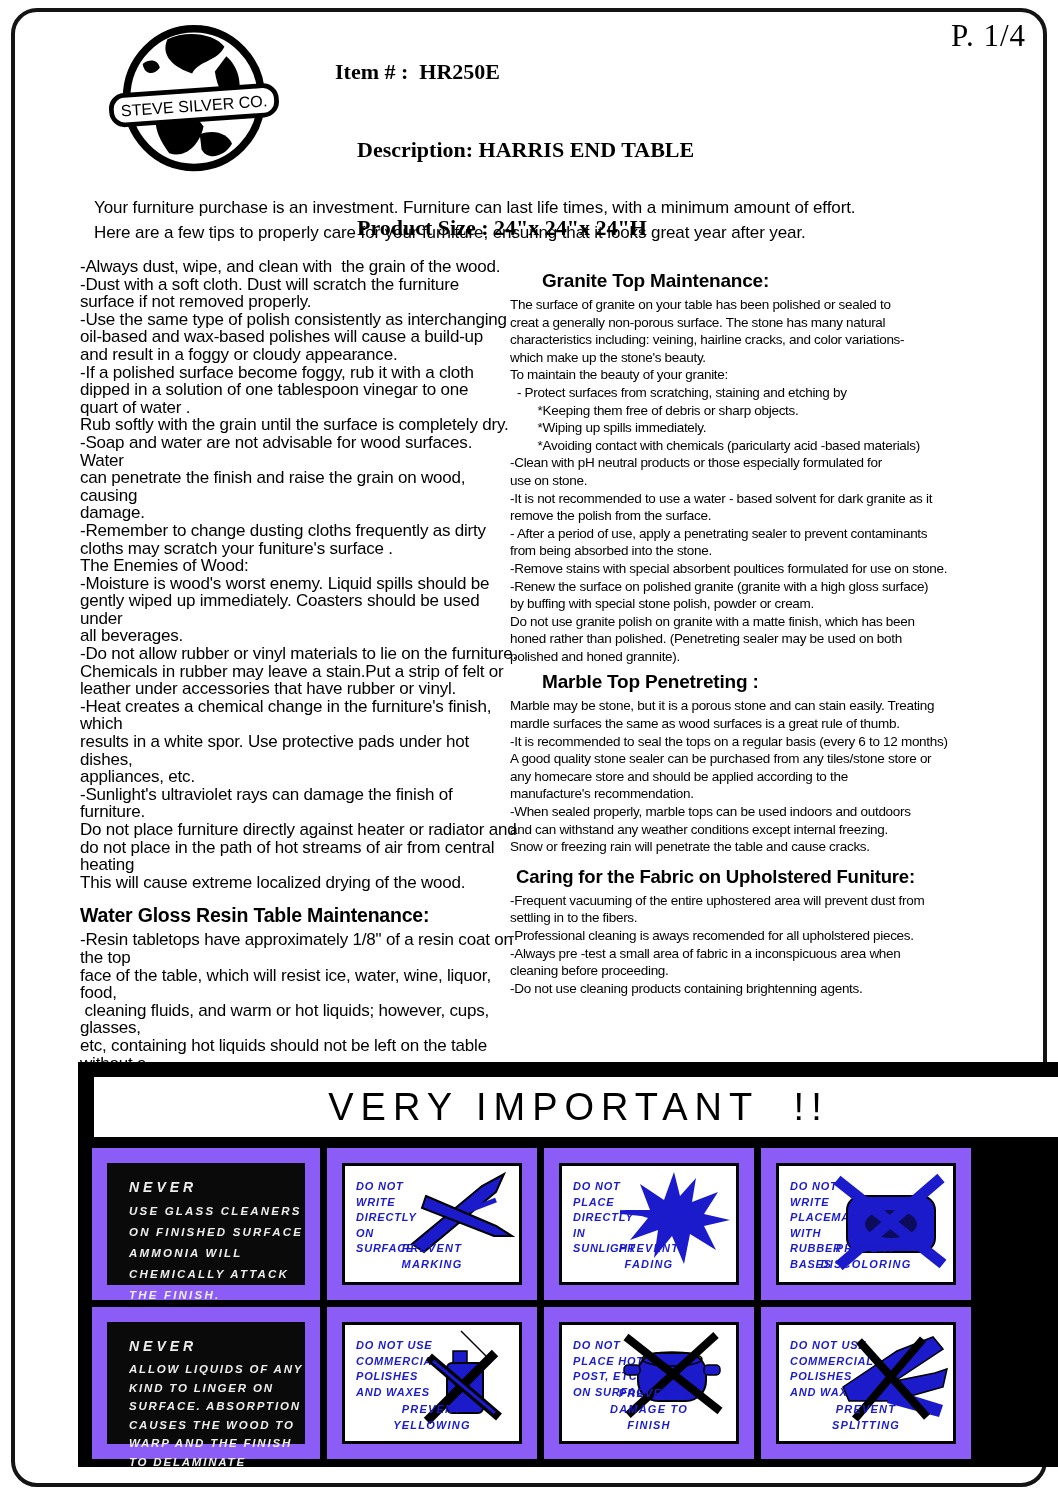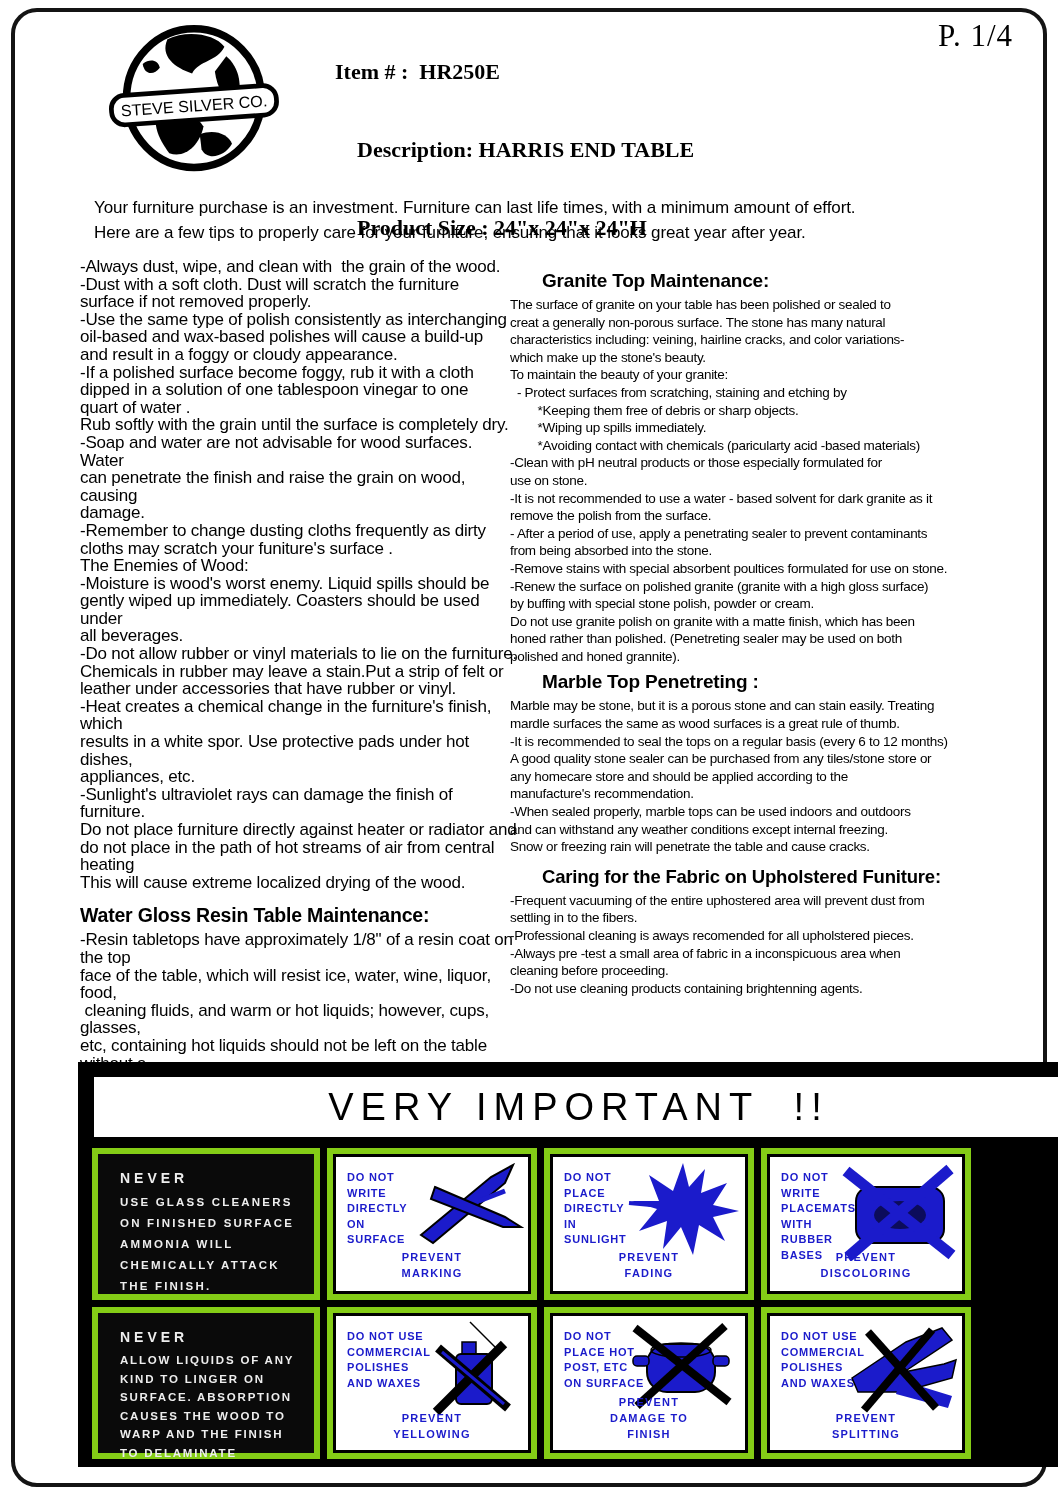--- a/index.html
+++ b/index.html
@@ -5,21 +5,21 @@
   html,body{margin:0;padding:0;background:#e8e8e8;}
   .page{
     position:relative;width:1058px;height:1497px;background:#fff;
     font-family:"Liberation Sans",sans-serif;color:#000;overflow:hidden;margin:0 auto;
   }
   .frame{
     position:absolute;left:11px;top:8px;right:11px;bottom:10px;
     border:4px solid #141414;border-radius:26px;pointer-events:none;
   }
   .page-number{
-    position:absolute;top:18px;right:45px;
+    position:absolute;top:18px;right:32px;
     font-family:"Liberation Serif",serif;font-size:31px;letter-spacing:1px;
   }
   .logo{position:absolute;left:108px;top:24px;}
   .hdr{
     position:absolute;left:335px;top:52px;
     font-family:"Liberation Serif",serif;font-weight:bold;font-size:22px;line-height:39px;
     white-space:pre;
   }
   .intro{
     position:absolute;left:94px;top:196px;width:880px;
@@ -44,21 +44,21 @@
   }
   .banner{
     background:#fff;border:2px solid #000;outline:2px solid #fff;outline-offset:-6px;
     height:60px;display:flex;align-items:center;justify-content:center;
     font-size:38px;letter-spacing:7px;white-space:pre;margin-bottom:9px;
   }
   .grid{
     display:grid;grid-template-columns:228px 210px 210px 210px;
     grid-template-rows:152px 152px;gap:7px;
   }
-  .cell{background:#84cc16;padding:6px;box-sizing:border-box;}
+  .cell{background:#8b5cf6;padding:15px;box-sizing:border-box;font-style:italic;}
   .cell-inner{position:relative;width:100%;height:100%;box-sizing:border-box;}
   .never .cell-inner{background:#0a0a0a;color:#eee;padding:16px 0 0 22px;}
   .never-title{font-size:14px;font-weight:600;letter-spacing:4px;margin-bottom:6px;}
   .never-body{font-size:11.5px;font-weight:600;letter-spacing:2.2px;line-height:21px;white-space:pre-wrap;}
   .never2 .never-body{line-height:18.5px;letter-spacing:1.8px;}
   .warn .cell-inner{background:#fff;border:3px solid #000;}
   .warn-text{
     position:absolute;left:11px;top:13px;color:var(--blue);
     font-size:11px;font-weight:bold;letter-spacing:0.8px;line-height:15.5px;white-space:pre-wrap;
   }
@@ -172,21 +172,21 @@
     <div class="sec-title indent2" style="margin-top:-4px;">Marble Top Penetreting :</div>
     <div class="body-txt">Marble may be stone, but it is a porous stone and can stain easily. Treating
 mardle surfaces the same as wood surfaces is a great rule of thumb.
 -It is recommended to seal the tops on a regular basis (every 6 to 12 months)
 A good quality stone sealer can be purchased from any tiles/stone store or
 any homecare store and should be applied according to the
 manufacture's recommendation.
 -When sealed properly, marble tops can be used indoors and outdoors
 and can withstand any weather conditions except internal freezing.
 Snow or freezing rain will penetrate the table and cause cracks.</div>
-    <div class="sec-title fabric-title" style="margin-top:8px;margin-left:26px;">Caring for the Fabric on Upholstered Funiture:</div>
+    <div class="sec-title fabric-title" style="margin-top:8px;">Caring for the Fabric on Upholstered Funiture:</div>
     <div class="body-txt">-Frequent vacuuming of the entire uphostered area will prevent dust from
 settling in to the fibers.
 -Professional cleaning is aways recomended for all upholstered pieces.
 -Always pre -test a small area of fabric in a inconspicuous area when
 cleaning before proceeding.
 -Do not use cleaning products containing brightenning agents.</div>
   </div>
 
   <div class="important">
     <div class="banner">VERY IMPORTANT  !!</div>

